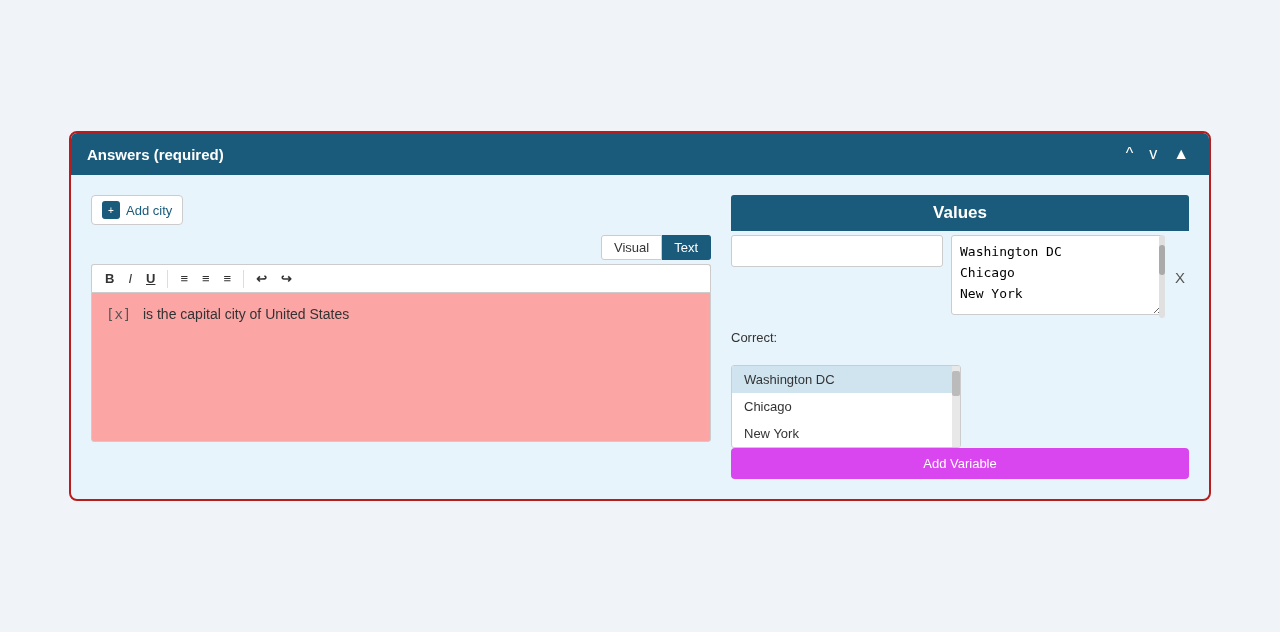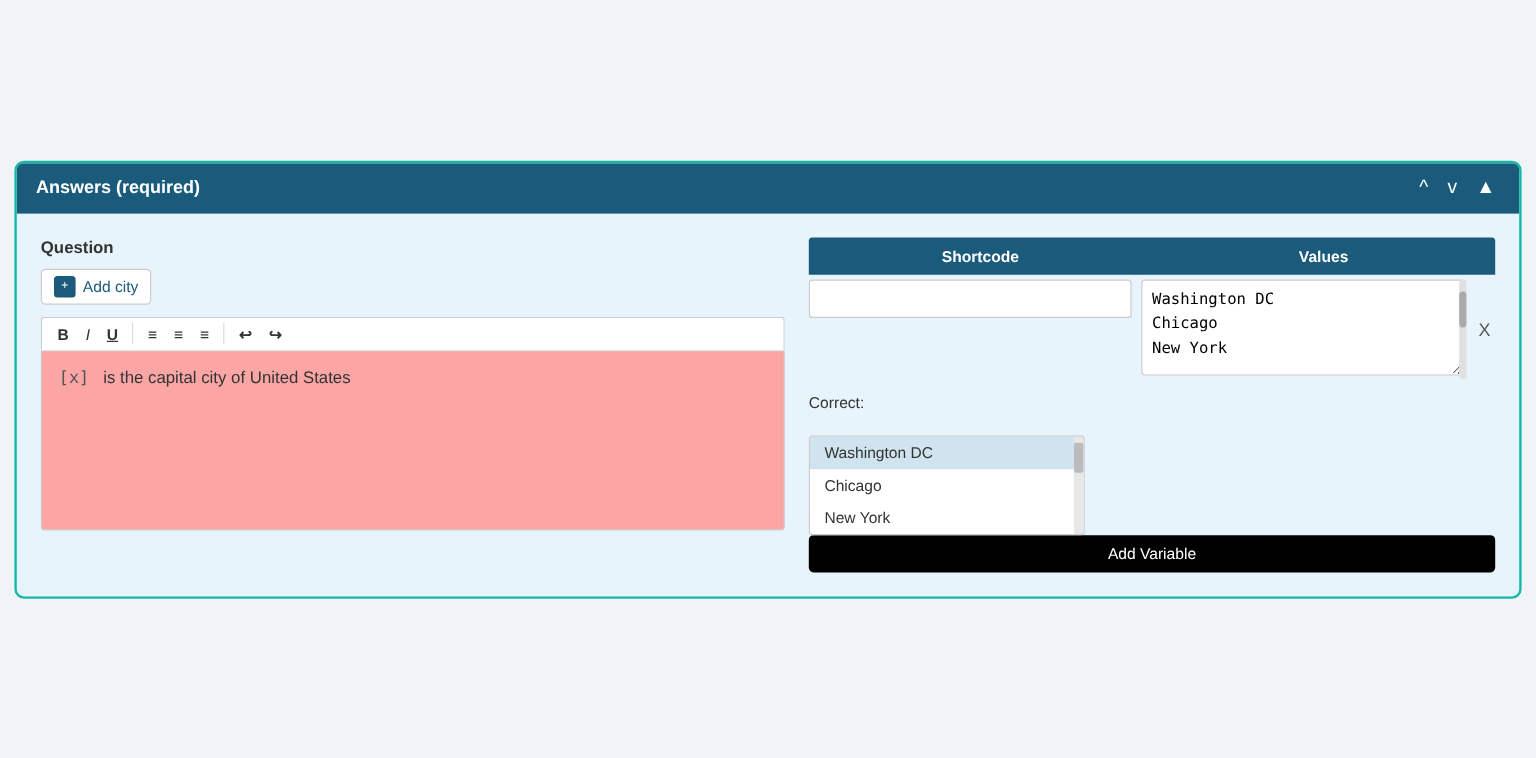--- a/index.html
+++ b/index.html
@@ -7,23 +7,23 @@
       background: #f0f4f8;
       font-family: Arial, sans-serif;
       font-size: 13px;
       display: flex;
       align-items: center;
       justify-content: center;
       min-height: 632px;
       width: 1280px;
     }
     .main-container {
-      width: 1256px;
+      width: 1142px;
       background: #e8f4fb;
-      border: 2px solid #14b8a6;
+      border: 2px solid #b91c1c;
       border-radius: 8px;
       overflow: hidden;
     }
     .header-bar {
       background: #1a5a7a;
       color: white;
       padding: 10px 16px;
       display: flex;
       align-items: center;
       justify-content: space-between;
@@ -172,21 +172,21 @@
       flex: 1;
       text-align: center;
       padding: 8px;
       font-size: 13px;
       font-weight: bold;
     }
     .col-values {
       flex: 1;
       text-align: center;
       padding: 8px;
-      font-size: 13px;
+      font-size: 17px;
       font-weight: bold;
     }
     .table-row-data {
       display: flex;
       align-items: flex-start;
       margin-top: 4px;
       gap: 8px;
     }
     .shortcode-input-col {
       flex: 1;
@@ -275,21 +275,21 @@
       background: #e8e8e8;
     }
     .dropdown-scroll-thumb {
       width: 8px;
       height: 25px;
       background: #bbb;
       border-radius: 2px;
       margin-top: 5px;
     }
     .add-variable-btn {
-      background: #000000;
+      background: #d946ef;
       color: white;
       border: none;
       border-radius: 4px;
       padding: 8px 16px;
       cursor: pointer;
       font-size: 13px;
       display: inline-block;
     }
   </style>
 </head>
@@ -302,27 +302,30 @@
     <div class="header-controls">
       <button class="header-btn">^</button>
       <button class="header-btn">v</button>
       <button class="header-btn">▲</button>
     </div>
   </div>
 
   <div class="content-area">
 
     <div class="left-panel">
-      <div class="question-label">Question</div>
       <button class="add-media-btn">
         <span class="add-media-icon">+</span>
         <span>Add city</span>
       </button>
 
       <div class="editor-area-wrapper">
+        <div class="tabs-row">
+          <button class="tab-btn">Visual</button>
+          <button class="tab-btn active">Text</button>
+        </div>
         <div class="toolbar">
           <button class="toolbar-btn"><strong>B</strong></button>
           <button class="toolbar-btn italic">I</button>
           <button class="toolbar-btn underline">U</button>
           <div class="toolbar-divider"></div>
           <button class="toolbar-btn">≡</button>
           <button class="toolbar-btn">≡</button>
           <button class="toolbar-btn">≡</button>
           <div class="toolbar-divider"></div>
           <button class="toolbar-btn">↩</button>
@@ -332,21 +335,20 @@
           <div class="editor-text">
             <span class="shortcode-tag">[x]</span>
             &nbsp; is the capital city of United States
           </div>
         </div>
       </div>
     </div>
 
     <div class="right-panel">
       <div class="table-header">
-        <div class="col-shortcode">Shortcode</div>
         <div class="col-values">Values</div>
       </div>
 
       <div class="table-row-data">
         <div class="shortcode-input-col">
           <input class="shortcode-input" type="text" style="">
         </div>
         <div class="values-col">
           <textarea class="values-textarea" style="">Washington DC
 Chicago

